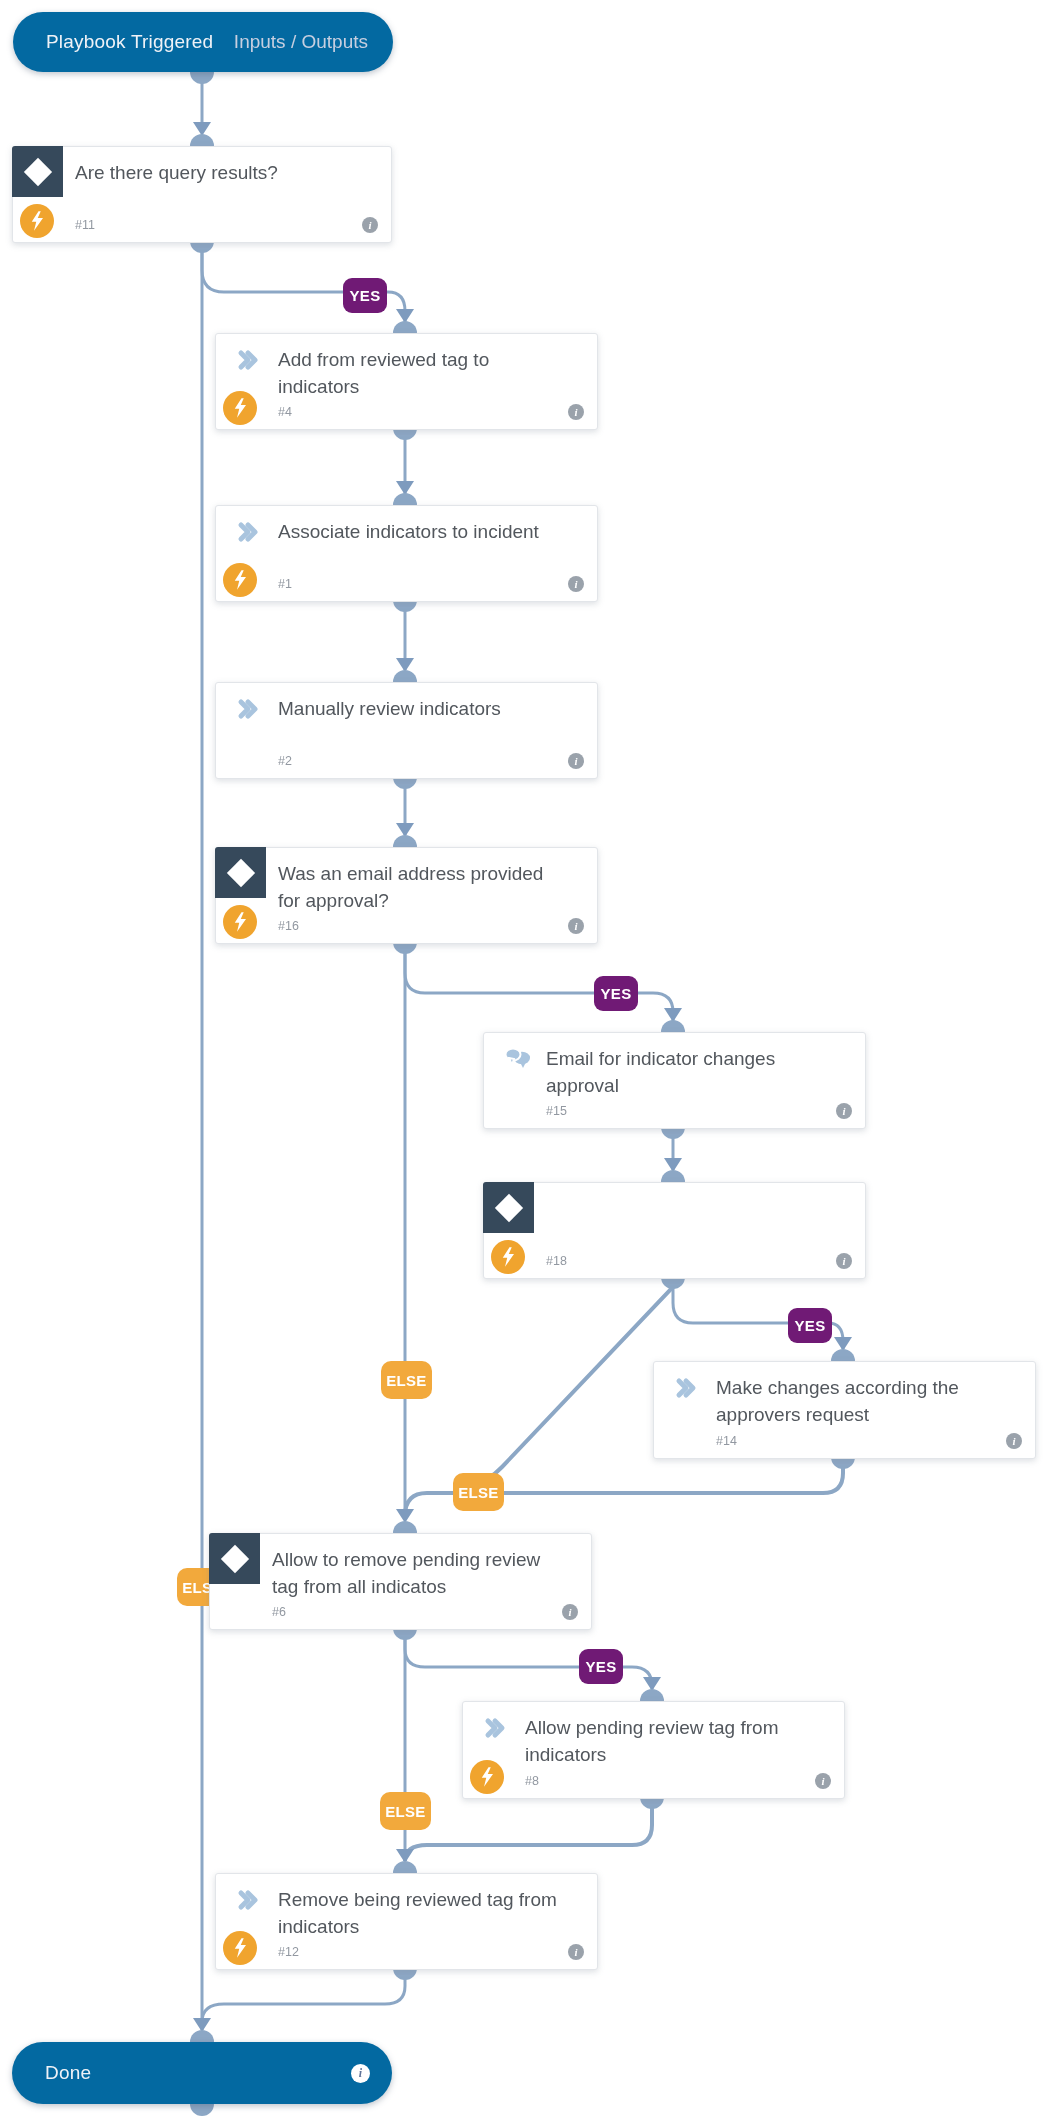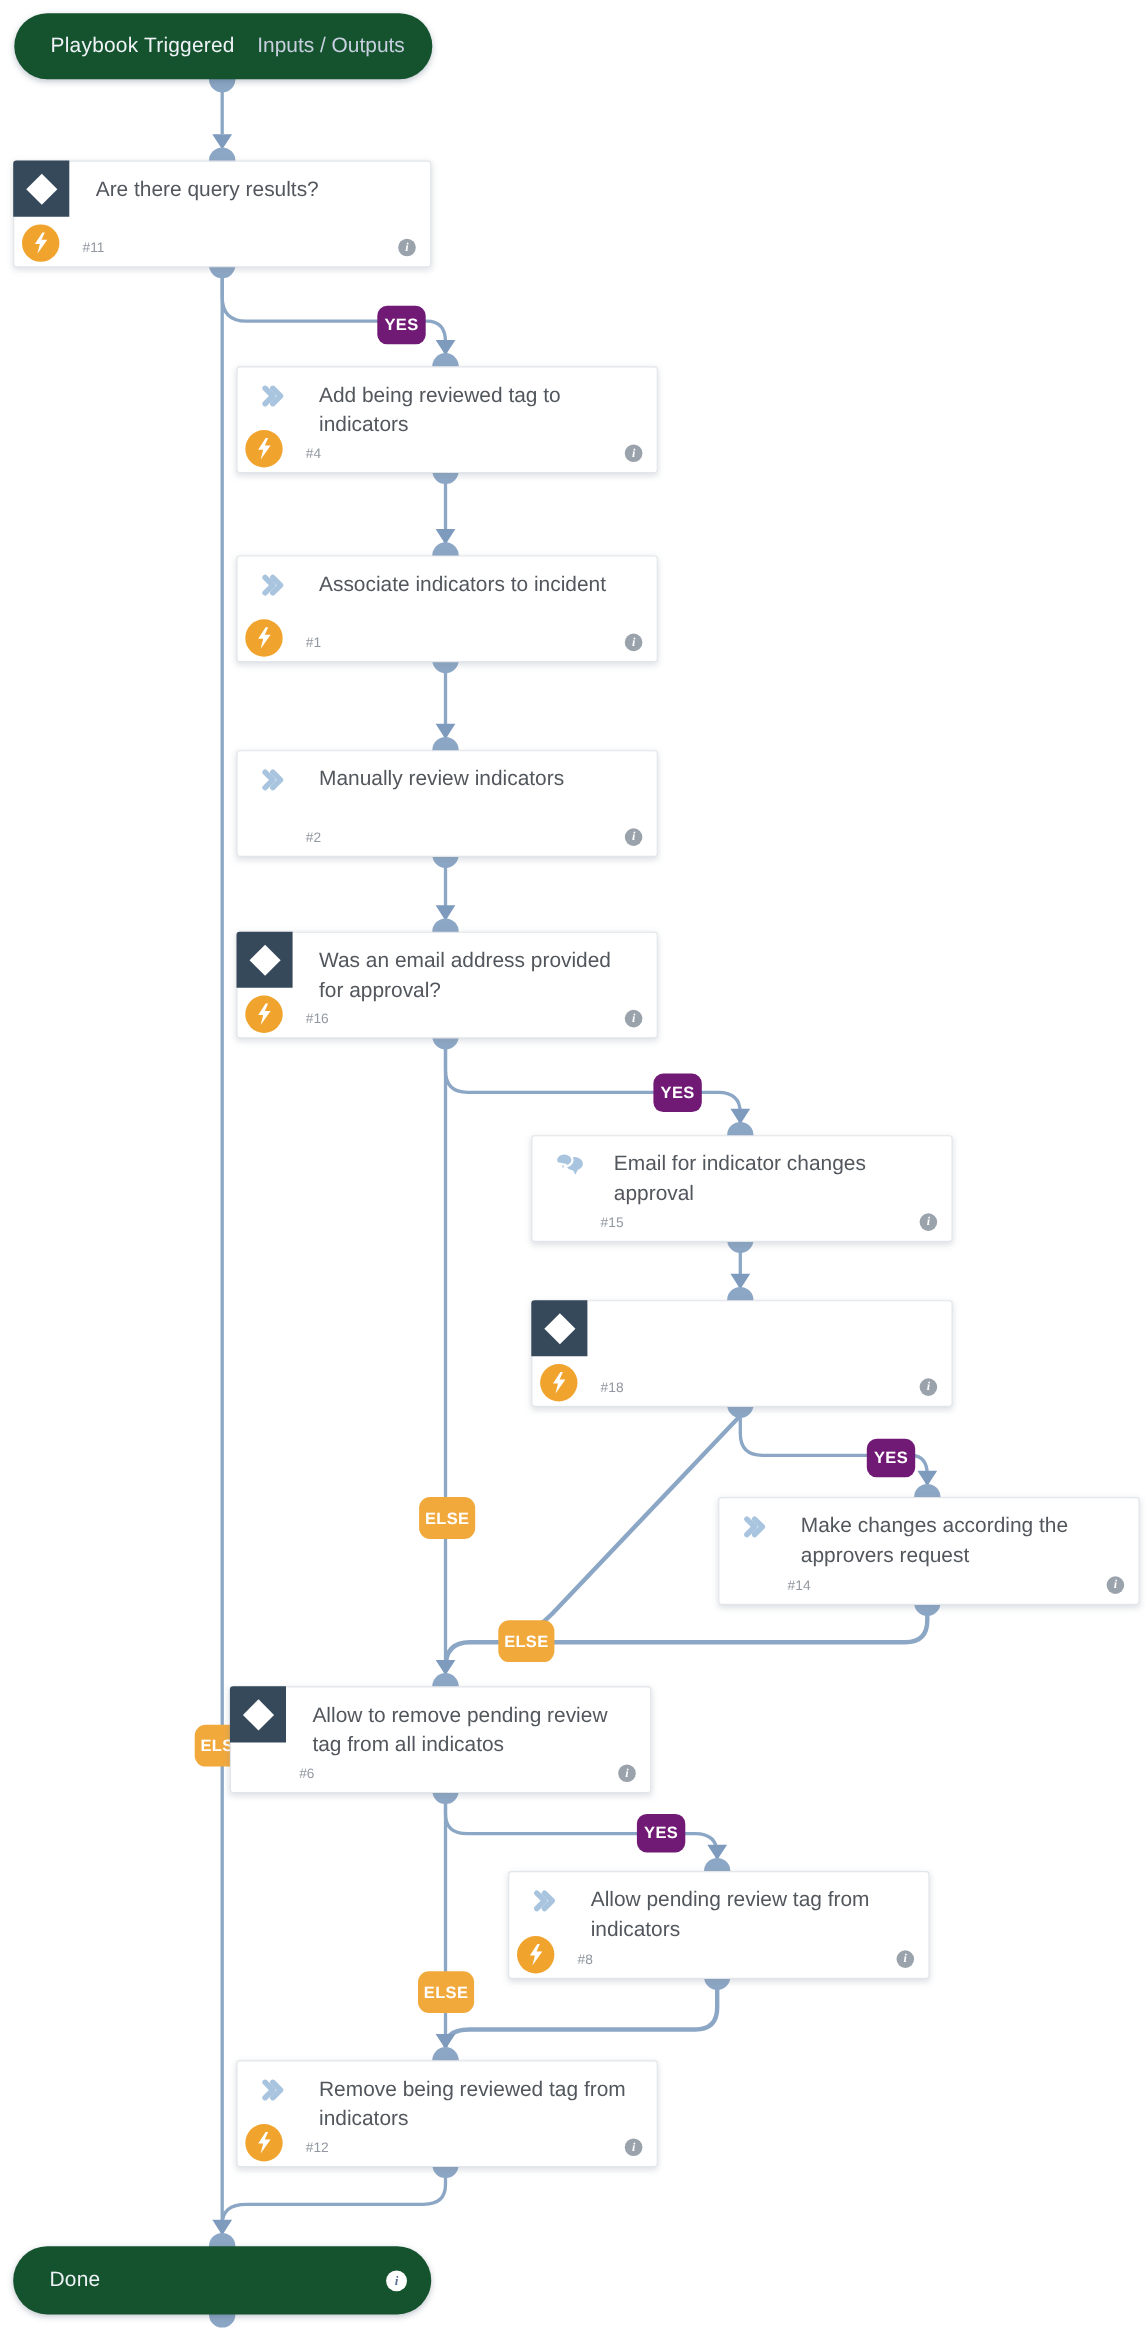--- a/index.html
+++ b/index.html
@@ -1,31 +1,31 @@
 <!DOCTYPE html>
 <html><head>
 <meta charset="utf-8">
 <style>
   html,body{margin:0;padding:0;background:#ffffff;font-family:"Liberation Sans",sans-serif;}
   #canvas{position:relative;width:1043px;height:2127px;background:#ffffff;overflow:hidden;}
   #wires{position:absolute;left:0;top:0;z-index:1;}
 
   
-  .pill{position:absolute;z-index:3;background:#14532d;border-radius:31px;
+  .pill{position:absolute;z-index:3;background:#0369a1;border-radius:31px;
         box-shadow:0 2px 6px rgba(70,85,110,.35);display:flex;align-items:center;}
   .pill-title{color:#eff2f7;font-size:19px;margin-left:33px;letter-spacing:.2px;}
   .pill-link{position:absolute;right:25px;color:#c7cfe0;font-size:19px;}
   .pill-info{position:absolute;right:22px;width:19px;height:19px;border-radius:50%;
              background:#ffffff;color:#5f7398;font:bold italic 12px "Liberation Serif",serif;
              display:flex;align-items:center;justify-content:center;}
 
   
   .card{position:absolute;z-index:3;background:#ffffff;border:1px solid #e2e5e9;border-radius:3px;
         box-shadow:0 2px 6px rgba(130,140,155,.28);}
-  .card .title{position:absolute;left:62px;top:12px;width:292px;font-size:19px;line-height:27px;color:#52575d;margin-left:12px;}
+  .card .title{position:absolute;left:62px;top:12px;width:292px;font-size:19px;line-height:27px;color:#52575d;}
   .card .meta{position:absolute;left:62px;bottom:10px;font-size:12.5px;color:#9298a1;}
   .cond-icon{position:absolute;left:-1px;top:-1px;width:51px;height:51px;background:#36495b;
              border-radius:3px 0 0 0;display:flex;align-items:center;justify-content:center;}
   .diamond{width:20px;height:20px;background:#ffffff;transform:rotate(45deg);}
   .task-icon{position:absolute;left:21px;top:15px;}
   .bolt{position:absolute;left:7px;bottom:4px;width:34px;height:34px;border-radius:50%;
         background:#f0a42e;display:flex;align-items:center;justify-content:center;}
   .info{position:absolute;right:13px;bottom:9px;width:16px;height:16px;border-radius:50%;
         background:#9aa2ab;color:#fff;font:bold italic 11px "Liberation Serif",serif;
         display:flex;align-items:center;justify-content:center;}
@@ -136,21 +136,21 @@
     <span class="info">i</span>
   </div>
 
   <div class="card" style="left:215px;top:333px;width:381px;height:95px">
     <span class="task-icon">
       <svg width="22" height="22" viewBox="0 0 22 22" fill="none" stroke="#a9c4de" stroke-width="5" stroke-linecap="round" stroke-linejoin="round">
           <path d="M4 4 L11 11 L4 18"></path>
           <path d="M11 4 L18 11 L11 18"></path>
         </svg>
     </span>
-    <div class="title">Add being reviewed tag to indicators</div>
+    <div class="title">Add from reviewed tag to indicators</div>
     <span class="bolt">
       <svg width="18" height="22" viewBox="0 0 24 28">
           <polygon points="14,1 5,15 11,15 8,27 20,10 13,10 17,1" fill="#ffffff"></polygon>
         </svg>
     </span>
     <span class="meta">#4</span>
     <span class="info">i</span>
   </div>
 
   <div class="card" style="left:215px;top:505px;width:381px;height:95px">

